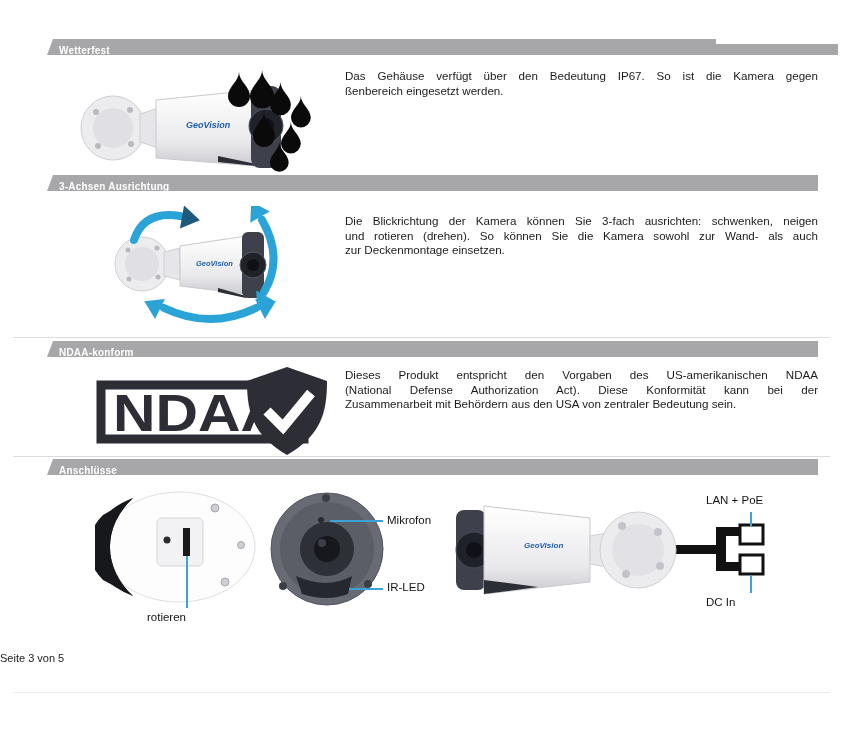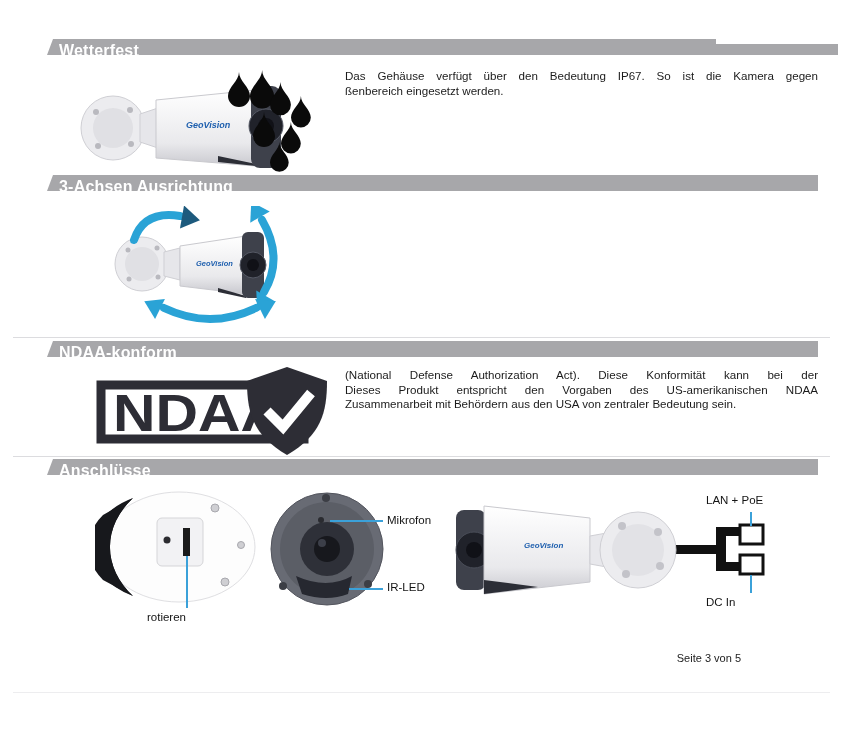--- a/index.html
+++ b/index.html
@@ -1,38 +1,38 @@
 <!DOCTYPE html>
 <html><head>
 <meta charset="utf-8">
 <style>
   html,body{margin:0;padding:0;background:#fff}
   .page{position:relative;width:842px;height:734px;background:#fff;overflow:hidden;
         font-family:"Liberation Sans",sans-serif;}
   
   .bar{position:absolute;left:44px;height:16px;background:#a7a7aa;color:#fff;
-       font-weight:bold;font-size:16px;line-height:24px}
+       font-weight:bold;font-size:10px;line-height:24px}
   .bar span{display:block;padding-left:15px;letter-spacing:.2px}
   .bar1{top:39px;width:794px;clip-path:polygon(9px 0,672px 0,672px 5px,794px 5px,794px 24px,0 24px)}
   .bar2{top:175px;width:774px;clip-path:polygon(9px 0,774px 0,774px 24px,0 24px)}
   .bar3{top:341px;width:774px;clip-path:polygon(9px 0,774px 0,774px 24px,0 24px)}
   .bar4{top:459px;width:774px;clip-path:polygon(9px 0,774px 0,774px 24px,0 24px)}
   
   .para{position:absolute;left:345px;width:473px;font-size:11.6px;line-height:14.6px;color:#1b1b1b}
   .jline{text-align:justify;text-align-last:justify}
   
   .sep{position:absolute;left:13px;width:817px;height:1px;background:#dcdcdf}
   .sep-footer{background:#ededef}
   .ill{position:absolute}
   
   .lbl{position:absolute;font-size:11.5px;color:#141414;white-space:nowrap}
   .lbl-c{text-align:left;white-space:nowrap}
   .vline{position:absolute;width:2px;background:#3ba1d9}
   .hline{position:absolute;height:2px;background:#3ba1d9}
-  .footer{position:absolute;left:15px;top:652px;width:726px;text-align:right;font-size:11px;color:#222}
+  .footer{position:absolute;left:0;top:652px;width:726px;text-align:left;font-size:11px;color:#222}
 </style>
 </head>
 <body>
 
 <div class="page">
 
   <div class="sep" style="top:337px"></div>
   <div class="sep" style="top:456px"></div>
   <div class="sep sep-footer" style="top:692px"></div>
 
@@ -106,35 +106,40 @@
       <use href="#ah" fill="#2aa3d6" transform="translate(160,11) rotate(-120) scale(1.25)"></use>
       <use href="#ah" fill="#2aa3d6" transform="translate(166,90) rotate(120) scale(1.25)"></use>
     </g>
     <g>
       <path d="M64,102 Q110,124 156,102" stroke="#2aa3d6" stroke-width="8" fill="none" stroke-linecap="round"></path>
       <use href="#ah" fill="#2aa3d6" transform="translate(60,103) rotate(-154) scale(1.25)"></use>
       <use href="#ah" fill="#2aa3d6" transform="translate(160,103) rotate(-26) scale(1.25)"></use>
     </g>
   </svg>
 
+  <div class="para" style="top:214px">
+    <div class="jline">Die Blickrichtung der Kamera können Sie 3-fach ausrichten: schwenken, neigen</div>
+    <div class="jline">und rotieren (drehen). So können Sie die Kamera sowohl zur Wand- als auch</div>
+    <div>zur Deckenmontage einsetzen.</div>
+  </div>
 
   <div class="bar bar3">
     <span>NDAA-konform</span>
   </div>
 
   <svg class="ill" style="left:95px;top:365px" width="240" height="92" viewBox="0 0 240 92">
     <rect x="6" y="20" width="203" height="54" fill="#ffffff" stroke="#2d2d35" stroke-width="9"></rect>
     <text x="18" y="66" font-size="52" font-weight="bold" fill="#2d2d35" textLength="170" lengthAdjust="spacingAndGlyphs">NDAA</text>
     <path d="M192,2 L232,16 C232,48 226,70 192,90 C158,70 152,48 152,16 Z" fill="#2d2d35"></path>
     <polyline points="172,46 188,62 216,28" fill="none" stroke="#ffffff" stroke-width="10"></polyline>
   </svg>
 
   <div class="para" style="top:368px">
+    <div class="jline">Dieses Produkt entspricht den Vorgaben des US-amerikanischen NDAA</div>
     <div class="jline">(National Defense Authorization Act). Diese Konformität kann bei der</div>
-    <div class="jline">Dieses Produkt entspricht den Vorgaben des US-amerikanischen NDAA</div>
     <div>Zusammenarbeit mit Behördern aus den USA von zentraler Bedeutung sein.</div>
   </div>
 
   <div class="bar bar4">
     <span>Anschlüsse</span>
   </div>
 
   <svg class="ill" style="left:95px;top:490px" width="162" height="118" viewBox="0 0 162 118">
     <ellipse cx="84" cy="57" rx="76" ry="55" fill="#fdfdfd" stroke="#dfdfe2"></ellipse>
     <path d="M38,8 A76,55 0 0 0 38,106 A110,80 0 0 1 38,8 Z" fill="#17181c"></path>

